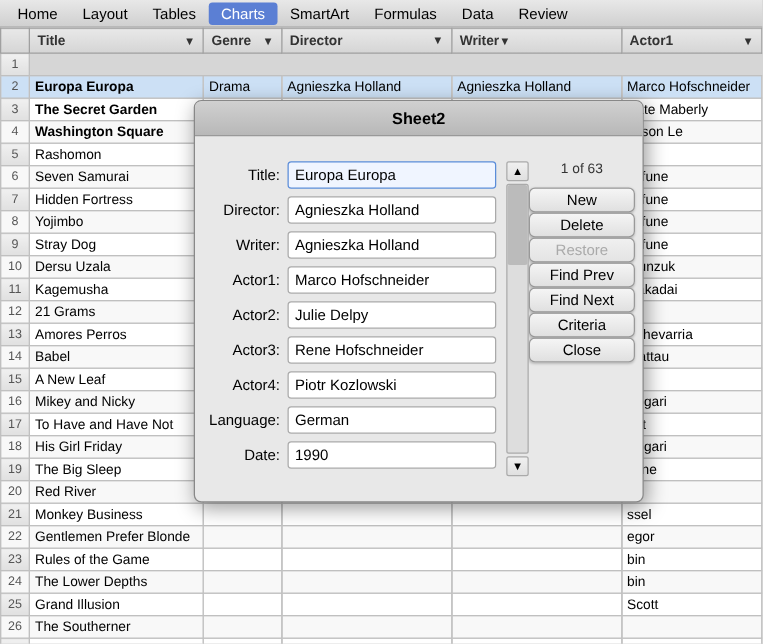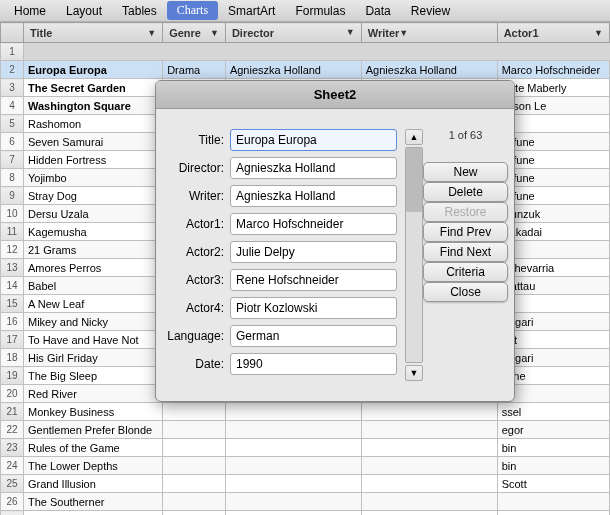--- a/index.html
+++ b/index.html
@@ -21,21 +21,21 @@
       align-items: center;
       padding: 0 4px;
     }
     .menubar-item {
       padding: 2px 10px;
       font-size: 12px;
       color: #000;
       cursor: pointer;
       border-radius: 3px;
     }
-    .menubar-item.active { background: #5b7fd4; color: #fff; font-family: Liberation Serif, serif; }
+    .menubar-item.active { background: #5b7fd4; color: #fff; }
 
     
     .spreadsheet-container {
       position: relative;
       width: 610px;
       height: 493px;
       overflow: hidden;
     }
 
     .spreadsheet {
@@ -166,21 +166,21 @@
     }
     .form-input.active-field {
       border-color: #5b8dd9;
       background: #f0f5ff;
     }
 
     .buttons-section {
       width: 106px;
       display: flex;
       flex-direction: column;
-      gap: 17px;
+      gap: 5px;
     }
 
     .record-info {
       text-align: center;
       font-size: 11px;
       color: #333;
       margin-bottom: 4px;
     }
 
     .dialog-btn {

